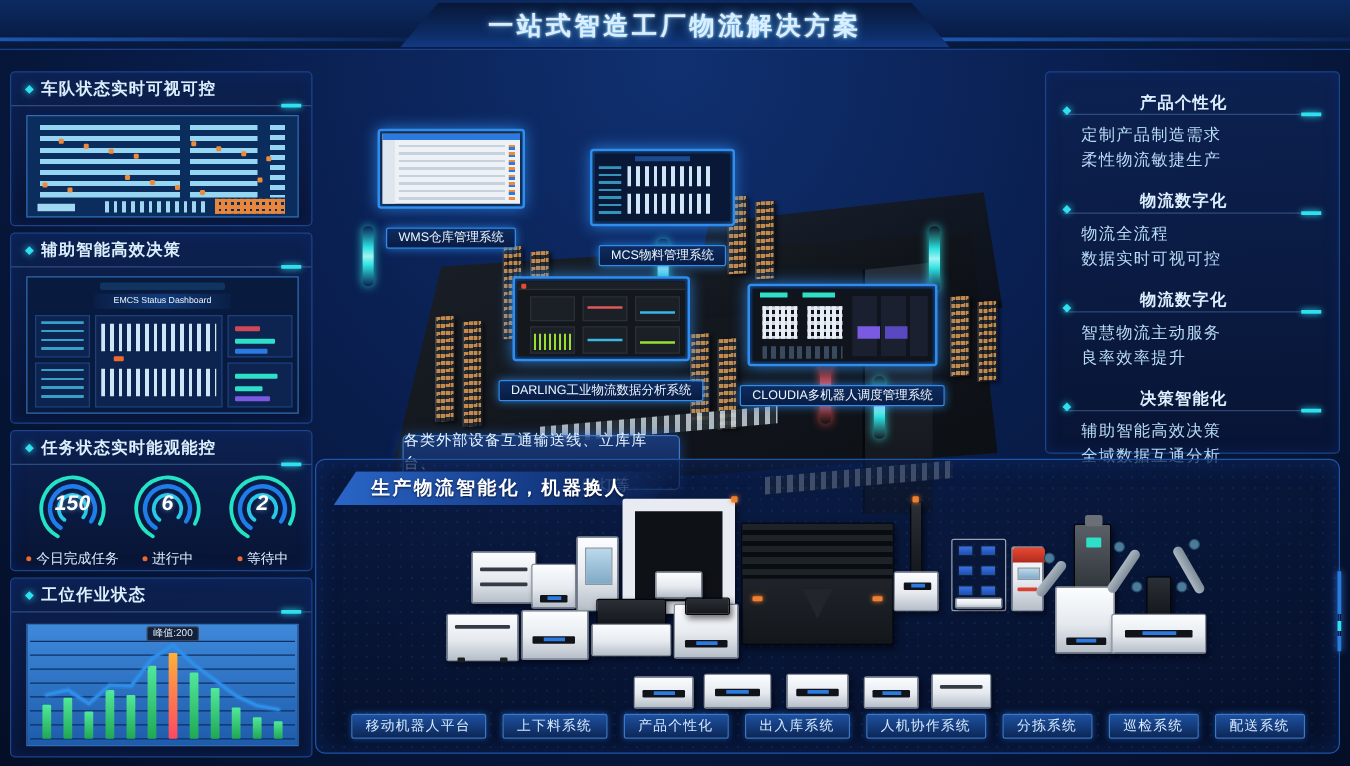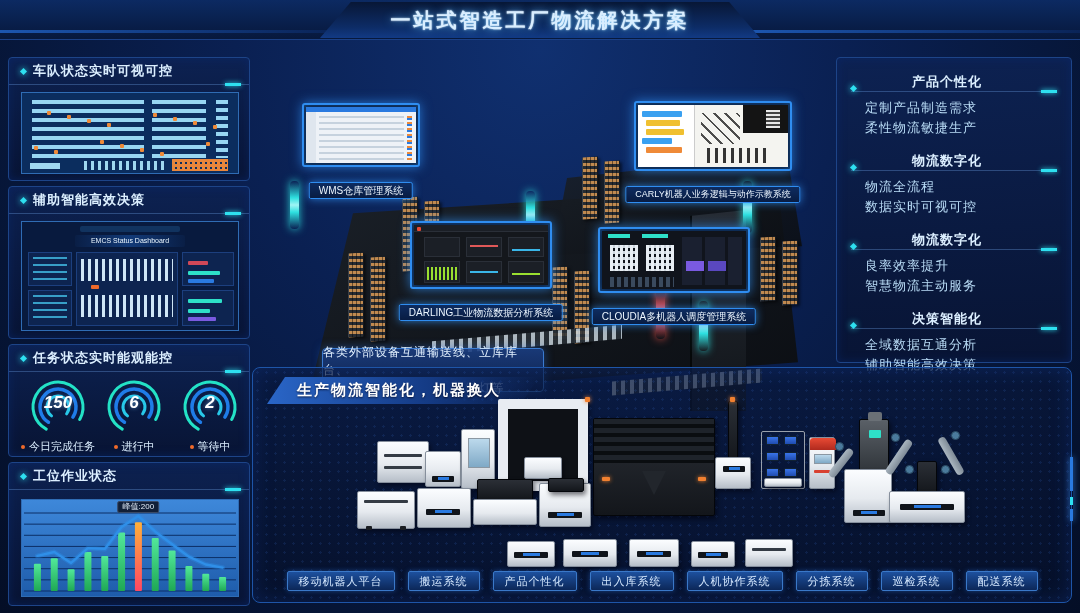--- a/index.html
+++ b/index.html
@@ -368,38 +368,32 @@
         <div class="mscreen" style="background:#eef2f7;">
           <div class="d" style="left:0;top:0;right:0;height:5px;background:#2a7ae0;"></div>
           <div class="d" style="left:0;top:5px;bottom:0;width:10px;background:#dfe6ee;"></div>
           <div class="d" style="left:13px;top:9px;right:12px;bottom:3px;background:repeating-linear-gradient(180deg,#c6d2de 0 2px, transparent 2px 6px);"></div>
           <div class="d" style="right:4px;top:9px;width:5px;bottom:3px;background:repeating-linear-gradient(180deg,#ef8a38 0 2px, #2a7ae0 2px 4px, transparent 4px 6px);"></div>
         </div>
       </div>
       <div class="mlabel">WMS仓库管理系统</div>
     </div>
 
-
-    <div class="monitor" style="left:382px;top:16px;width:158px;height:102px;">
-      <div class="mframe" style="height:70px;">
-        <div class="mscreen" style="background:#f4f4f0;">
-          <div class="d" style="left:0;top:0;width:38%;bottom:0;background:#ffffff;border-right:1px solid #ccc;"></div>
-          <div class="d" style="left:4px;top:6px;width:40px;height:6px;background:#3aa0f0;border-radius:1px;"></div>
-          <div class="d" style="left:8px;top:15px;width:34px;height:6px;background:#f0c030;border-radius:1px;"></div>
-          <div class="d" style="left:8px;top:24px;width:38px;height:6px;background:#f0c030;border-radius:1px;"></div>
-          <div class="d" style="left:4px;top:33px;width:30px;height:6px;background:#3aa0f0;border-radius:1px;"></div>
-          <div class="d" style="left:8px;top:42px;width:36px;height:6px;background:#ef8a38;border-radius:1px;"></div>
-          <div class="d" style="right:0;top:0;width:30%;height:45%;background:#141414;"></div>
-          <div class="d" style="right:8px;top:5px;width:14px;height:18px;background:repeating-linear-gradient(180deg,#e8e8e8 0 2px, #444 2px 4px);"></div>
-          <div class="d" style="left:42%;top:8px;width:26%;height:50%;background:repeating-linear-gradient(45deg, transparent 0 6px, #222 6px 8px);opacity:.8;"></div>
-          <div class="d" style="left:46%;bottom:4px;width:40%;height:24%;background:repeating-linear-gradient(90deg,#333 0 3px, transparent 3px 8px);"></div>
+    <div class="monitor" style="left:220px;top:34px;width:116px;height:94px;">
+      <div class="mframe" style="height:62px;">
+        <div class="mscreen" style="background:#0a1838;">
+          <div class="d" style="left:30%;top:2px;width:40%;height:4px;background:#1c4a90;"></div>
+          <div class="d" style="left:26px;top:10px;right:14px;height:16px;background:repeating-linear-gradient(90deg,#cfe6f6 0 3px, transparent 3px 7px);"></div>
+          <div class="d" style="left:26px;top:32px;right:14px;height:16px;background:repeating-linear-gradient(90deg,#cfe6f6 0 3px, transparent 3px 7px);"></div>
+          <div class="d" style="left:3px;top:10px;width:18px;bottom:4px;background:repeating-linear-gradient(180deg,rgba(70,200,240,.7) 0 2px, transparent 2px 6px);"></div>
         </div>
       </div>
-      <div class="mlabel" style="font-size:9px;">CARLY机器人业务逻辑与动作示教系统</div>
-    </div>
+      <div class="mlabel">MCS物料管理系统</div>
+    </div>
+
 
 
     <div class="monitor" style="left:158px;top:136px;width:142px;height:100px;">
       <div class="mframe" style="height:68px;">
         <div class="mscreen" style="background:#14171c;">
           <div class="d" style="left:0;top:0;right:0;height:7px;background:#1b1f26;border-bottom:1px solid #2a2f38;"></div>
           <div class="d" style="left:3px;top:2px;width:4px;height:4px;background:#e84a34;border-radius:1px;"></div>
           <div class="d" style="left:10px;top:12px;width:36px;height:20px;background:#1b1f26;border:1px solid #2a2f38;"></div>
           <div class="d" style="left:52px;top:12px;width:36px;height:20px;background:#1b1f26;border:1px solid #2a2f38;"></div>
           <div class="d" style="left:94px;top:12px;width:36px;height:20px;background:#1b1f26;border:1px solid #2a2f38;"></div>
@@ -458,32 +452,32 @@
         <div class="rline">物流全流程</div>
         <div class="rline">数据实时可视可控</div>
       </div>
     </div>
     <div class="rsec">
       <div class="rhead">
         <span class="bullet"></span>
         <span class="rtitle">物流数字化</span>
       </div>
       <div class="rlines">
+        <div class="rline">智慧物流主动服务</div>
         <div class="rline">良率效率提升</div>
-        <div class="rline">智慧物流主动服务</div>
       </div>
     </div>
     <div class="rsec">
       <div class="rhead">
         <span class="bullet"></span>
         <span class="rtitle">决策智能化</span>
       </div>
       <div class="rlines">
+        <div class="rline">辅助智能高效决策</div>
         <div class="rline">全域数据互通分析</div>
-        <div class="rline">辅助智能高效决策</div>
       </div>
     </div>
   </div>
 
   <div id="bottom-panel">
     <div id="bp-accent"></div>
     <div id="bp-titleband">
       <div id="bp-title">生产物流智能化，机器换人</div>
     </div>
 
@@ -579,21 +573,21 @@
     </div>
     <div class="mw" style="left:438px;top:173px;width:44px;height:26px;">
       <div class="scr" style="left:6px;top:10px;width:30px;"></div>
     </div>
     <div class="mw" style="left:492px;top:171px;width:48px;height:28px;">
       <div class="slot" style="left:6px;top:8px;right:6px;"></div>
     </div>
 
     <div id="btn-row">
       <div class="bbtn">移动机器人平台</div>
-      <div class="bbtn">搬运系统</div>
+      <div class="bbtn">上下料系统</div>
       <div class="bbtn">产品个性化</div>
       <div class="bbtn">出入库系统</div>
       <div class="bbtn">人机协作系统</div>
       <div class="bbtn">分拣系统</div>
       <div class="bbtn">巡检系统</div>
       <div class="bbtn">配送系统</div>
     </div>
   </div>
 
 </div>

